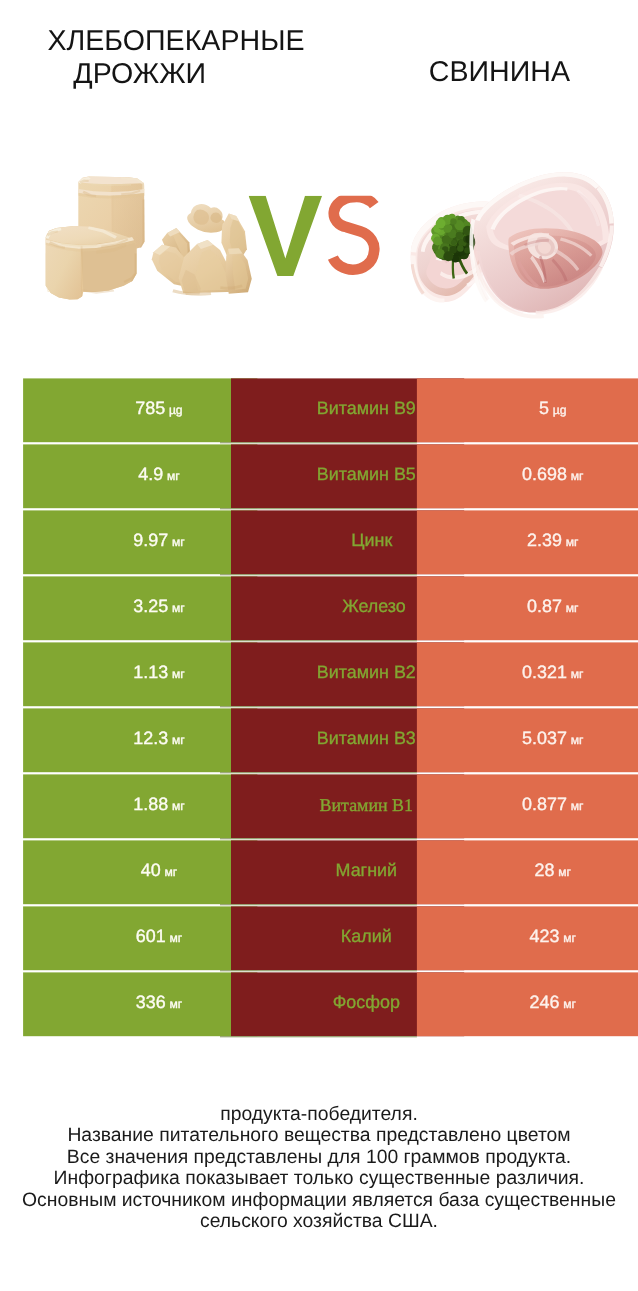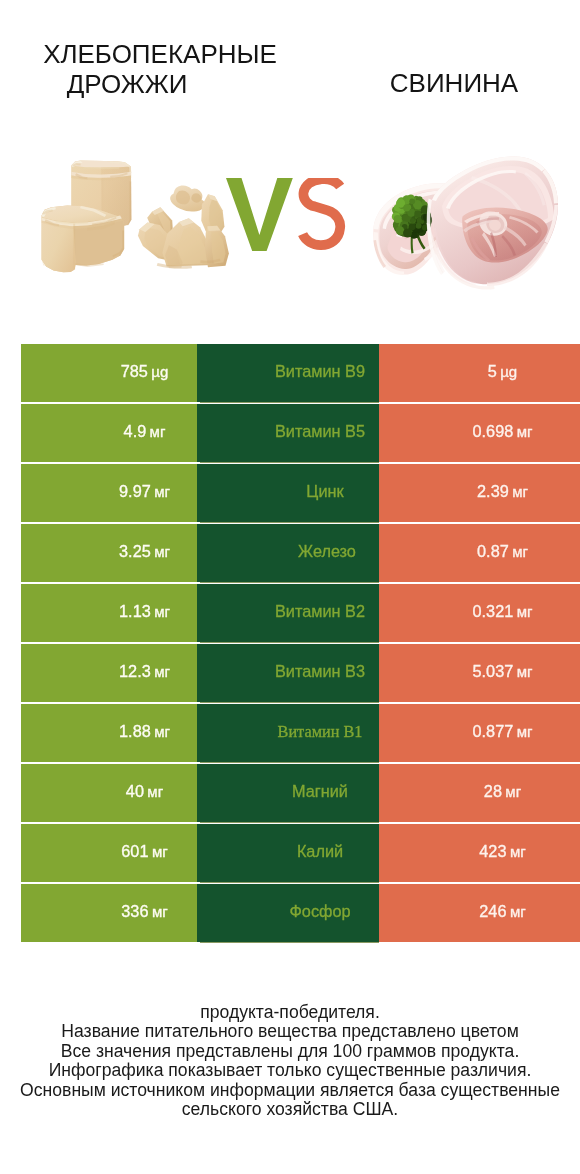--- a/index.html
+++ b/index.html
@@ -1,40 +1,40 @@
 <!DOCTYPE html>
 <html><head>
 <meta charset="utf-8">
 <title>Compare</title>
 <style>
   html,body{margin:0;padding:0;}
   body{width:580px;height:1174px;background:#ffffff;font-family:"Liberation Sans",sans-serif;-webkit-font-smoothing:antialiased;overflow:hidden;}
   .page{position:relative;width:580px;height:1174px;}
 
   
-  .titles{position:absolute;left:0;top:0;width:580px;height:150px;margin-top:18px;}
+  .titles{position:absolute;left:0;top:0;width:580px;height:150px;}
   .title-left{position:absolute;left:0;top:22px;width:320px;text-align:center;font-size:26px;line-height:29.5px;color:#141414;}
   .title-left .tl2{display:block;margin-left:-66px;}
   .title-right{position:absolute;left:309px;top:51px;width:290px;text-align:center;font-size:26px;line-height:29.5px;color:#141414;}
 
   
   .hero{position:absolute;left:0;top:150px;width:580px;height:145px;}
   .img-left{position:absolute;left:40px;top:8px;width:190px;height:115px;}
   .img-right{position:absolute;left:368px;top:2px;width:194px;height:140px;}
   .vs{position:absolute;left:226px;top:28px;width:130px;height:82px;}
 
   
   .tbl{position:absolute;left:21px;top:344px;width:537px;}
   .row{position:relative;height:58px;margin-bottom:2px;}
   .cell{position:absolute;top:0;height:58px;display:flex;align-items:baseline;justify-content:center;font-size:16.3px;font-weight:400;line-height:55px;white-space:nowrap;padding-left:34px;}
   .c-left{left:0;width:179px;background:#82a732;color:#fdfcf3;-webkit-text-stroke:0.35px #fdfcf3;}
-  .c-mid{left:176px;width:178px;background:#14532d;-webkit-text-stroke:0.3px currentColor;}
+  .c-mid{left:189px;width:178px;background:#7f1d1d;-webkit-text-stroke:0.3px currentColor;}
   .divider{position:absolute;left:179px;width:179px;height:1px;bottom:-1px;background:#8a9a63;}
   .c-right{left:358px;width:179px;background:#e06c4c;color:#fdf2ec;-webkit-text-stroke:0.35px #fdf2ec;}
-  .unit{font-size:15px;margin-left:3.4px;}
+  .unit{font-size:11px;margin-left:3.4px;}
 
   
   .foot{position:absolute;left:0;top:1003px;width:580px;text-align:center;font-size:17.6px;line-height:19.45px;color:#1a1a1a;}
 </style>
 </head>
 <body>
 
 <div class="page">
 
   <div class="titles">

